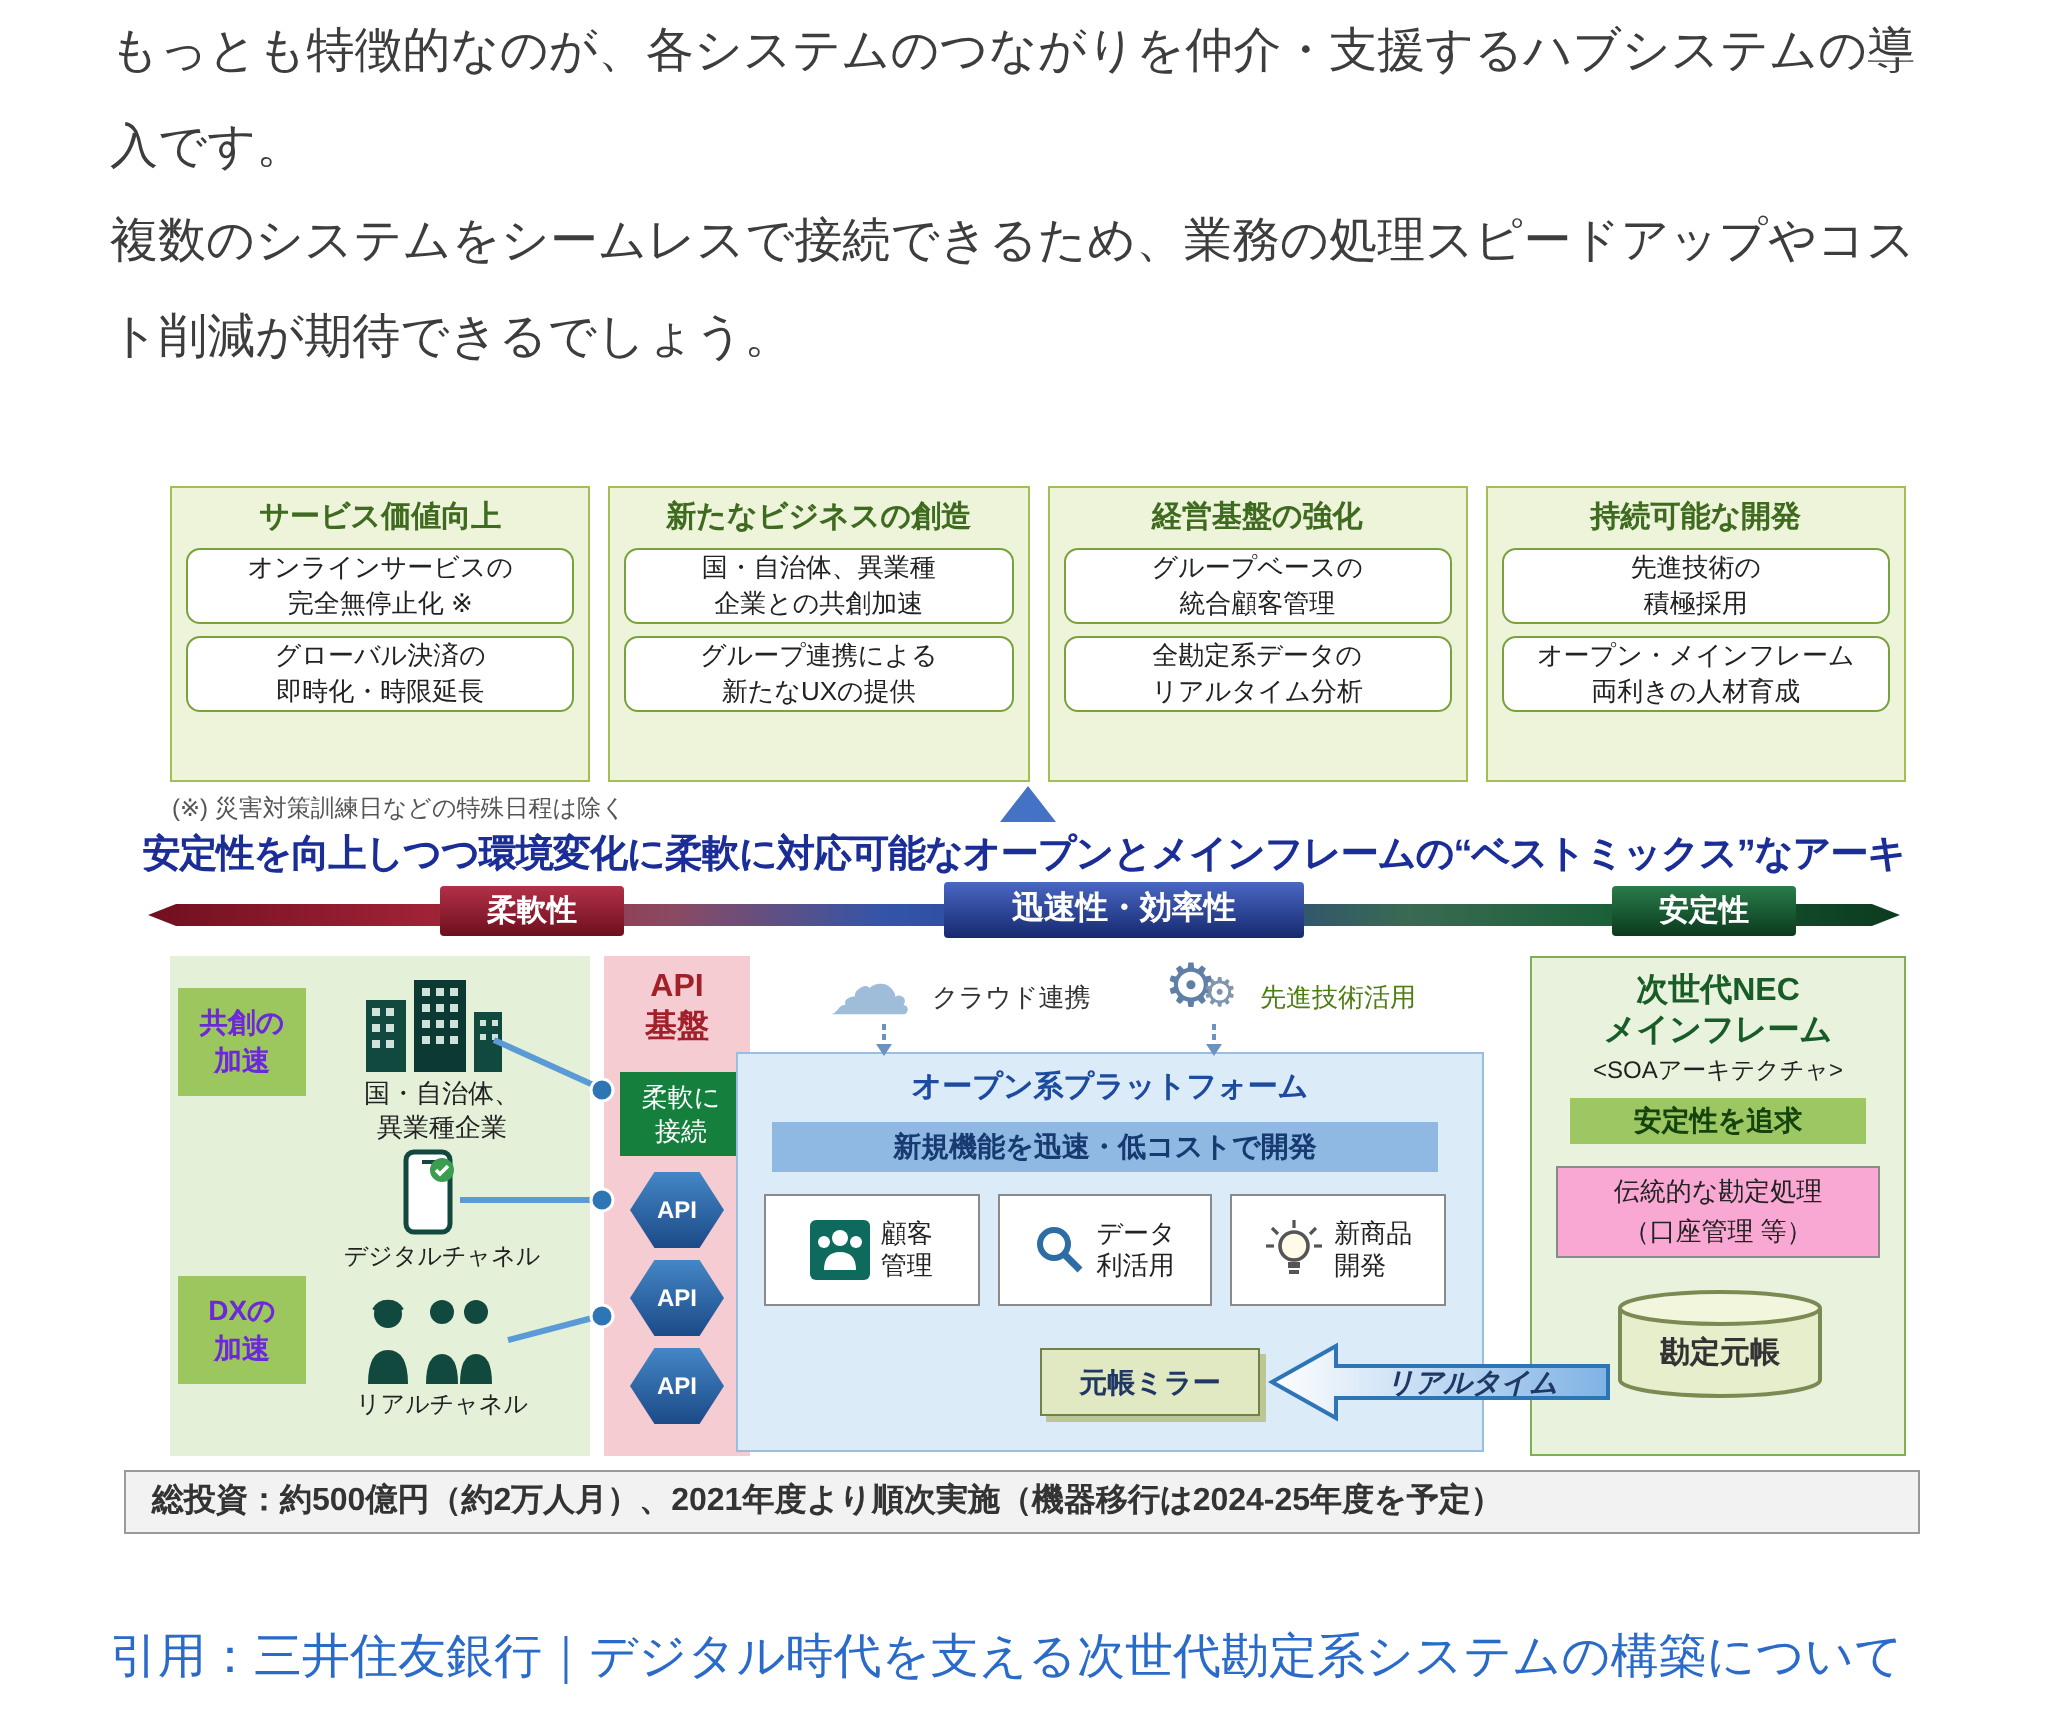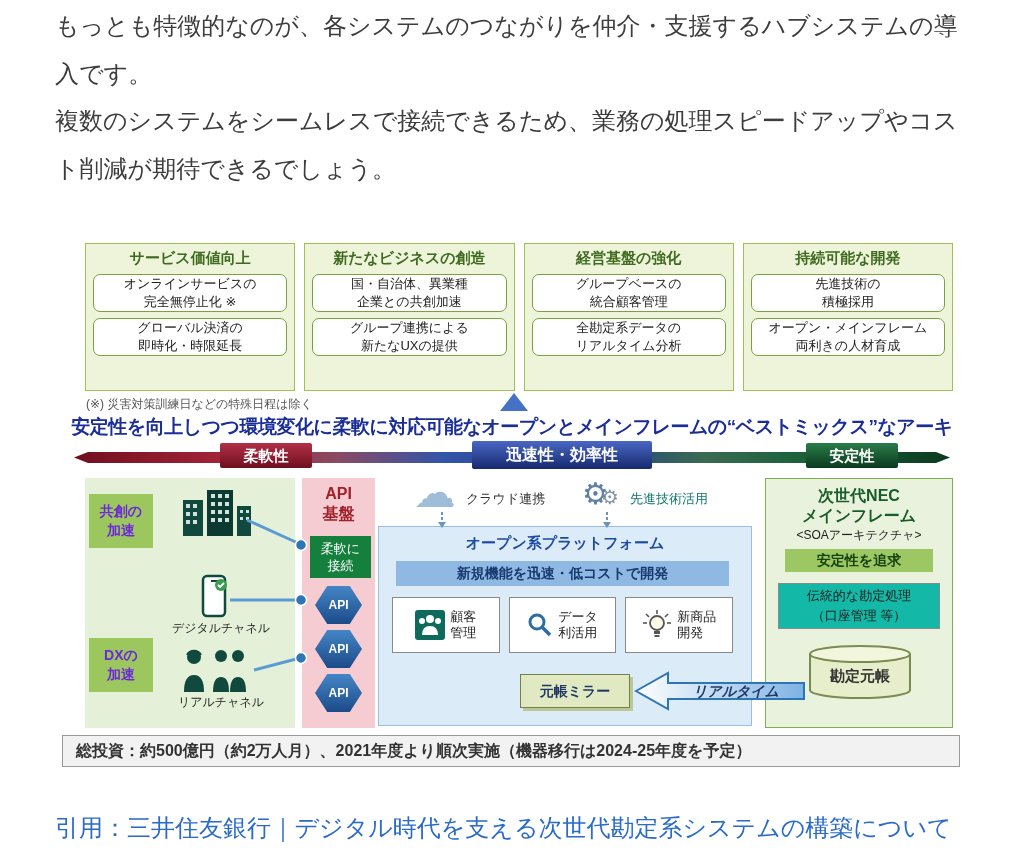--- a/index.html
+++ b/index.html
@@ -56,38 +56,38 @@
     clip-path:polygon(0 50%,26% 0,74% 0,100% 50%,74% 100%,26% 100%);
     color:#fff; font-weight:bold; font-size:12px; display:flex; align-items:center; justify-content:center; }
   .hex1{top:108px}.hex2{top:152px}.hex3{top:196px}
 
   
   .cloud-glyph { position:absolute; left:352px; top:232px; font-size:42px; line-height:46px; color:#9fbcd8; }
   .cloud-label { position:absolute; left:404px; top:252px; font-size:13px; color:#333; }
   .gear-glyphs { position:absolute; left:520px; top:238px; }
   .gear-big { font-size:30px; color:#5f7fa6; }
   .gear-small { font-size:20px; margin-left:-8px; color:#8096ad; }
-  .tech-label { position:absolute; left:568px; top:252px; font-size:13px; color:#0f766e; }
-
-  
-  .platform { position:absolute; left:316px; top:288px; width:374px; height:200px; background:#dcebf8; border:1.5px solid #9cbede; }
+  .tech-label { position:absolute; left:568px; top:252px; font-size:13px; color:#4d7c0f; }
+
+  
+  .platform { position:absolute; left:306px; top:288px; width:374px; height:200px; background:#dcebf8; border:1.5px solid #9cbede; }
   .platform-title { position:absolute; top:7px; width:100%; text-align:center; color:#1c4ba0; font-weight:bold; font-size:15px; }
   .platform-highlight { position:absolute; left:17px; top:34px; width:333px; height:25px; background:#8fb9e2; color:#173a70; font-weight:bold; font-size:14px; line-height:25px; text-align:center; }
   .features { position:absolute; left:13px; top:70px; width:341px; display:flex; gap:9px; }
   .feature { flex:1; height:56px; background:#fff; border:1px solid #8a8a8a; display:flex; align-items:center; justify-content:center; gap:5px; font-size:13px; line-height:16px; color:#222; }
 
   .mirror { position:absolute; left:458px; top:436px; width:110px; height:34px; background:#e0e9c2; border:1px solid #72814a;
     box-shadow:3px 3px 0 #bcc795; color:#1f3864; font-weight:bold; font-size:14px; line-height:32px; text-align:center; }
 
   
   .panel-right { position:absolute; left:703px; top:240px; width:188px; height:250px; background:#e9f2dc; border:1px solid #7fae53; }
   .pr-title { position:absolute; top:7px; width:100%; text-align:center; color:#185c28; font-weight:bold; font-size:16px; line-height:20px; }
   .pr-sub { position:absolute; top:48px; width:100%; text-align:center; font-size:12px; color:#222; }
   .pr-highlight { position:absolute; left:19px; top:70px; width:148px; height:23px; background:#9cc763; color:#14430e; font-weight:bold; font-size:14px; line-height:23px; text-align:center; }
-  .pr-legacy { position:absolute; left:12px; top:104px; width:162px; height:46px; background:#14b8a6; border:1px solid #8a8a8a; font-size:13px; line-height:20px; display:flex; align-items:center; justify-content:center; text-align:center; color:#222; }
+  .pr-legacy { position:absolute; left:12px; top:104px; width:162px; height:46px; background:#f9a8d4; border:1px solid #8a8a8a; font-size:13px; line-height:20px; display:flex; align-items:center; justify-content:center; text-align:center; color:#222; }
   .cyl { position:absolute; left:37px; top:164px; }
 
   .invest { position:absolute; left:0; top:497px; width:898px; height:32px; background:#f2f2f2; border:1px solid #9a9a9a; font-weight:bold; font-size:16px; color:#333; line-height:30px; padding-left:13px; }
 
   .overlay { position:absolute; left:0; top:240px; pointer-events:none; }
   .realtime-arrow { position:absolute; left:572px; top:432px; }
 
   .citation { position:absolute; left:55px; top:812px; font-size:24px; color:#2a6bc9; cursor:pointer; text-decoration:none; }
 </style>
 </head>
@@ -167,20 +167,22 @@
             <rect x="44" y="24" width="4" height="4"></rect>
           <rect x="30" y="32" width="4" height="4"></rect>
             <rect x="37" y="32" width="4" height="4"></rect>
             <rect x="44" y="32" width="4" height="4"></rect>
           <rect x="59" y="24" width="3" height="3"></rect>
             <rect x="65" y="24" width="3" height="3"></rect>
           <rect x="59" y="31" width="3" height="3"></rect>
             <rect x="65" y="31" width="3" height="3"></rect>
         </g>
       </svg>
+      <div class="pl-label pl-partners pre">国・自治体、
+異業種企業</div>
       <svg class="icon-phone" width="28" height="44" viewBox="0 0 28 44">
         <rect x="2" y="2" width="22" height="40" rx="4" fill="#fff" stroke="#11493f" stroke-width="2.5"></rect>
         <line x1="10" y1="7" x2="18" y2="7" stroke="#11493f" stroke-width="2"></line>
         <circle cx="20" cy="11" r="6" fill="#3a9d4f"></circle>
         <path d="M17 11 l2 2 l4-4" stroke="#fff" stroke-width="1.8" fill="none"></path>
       </svg>
       <div class="pl-label pl-digital">デジタルチャネル</div>
       <div class="pl-badge pl-badge2 pre">DXの
 加速</div>
       <svg class="icon-people" width="64" height="46" viewBox="0 0 64 46">

